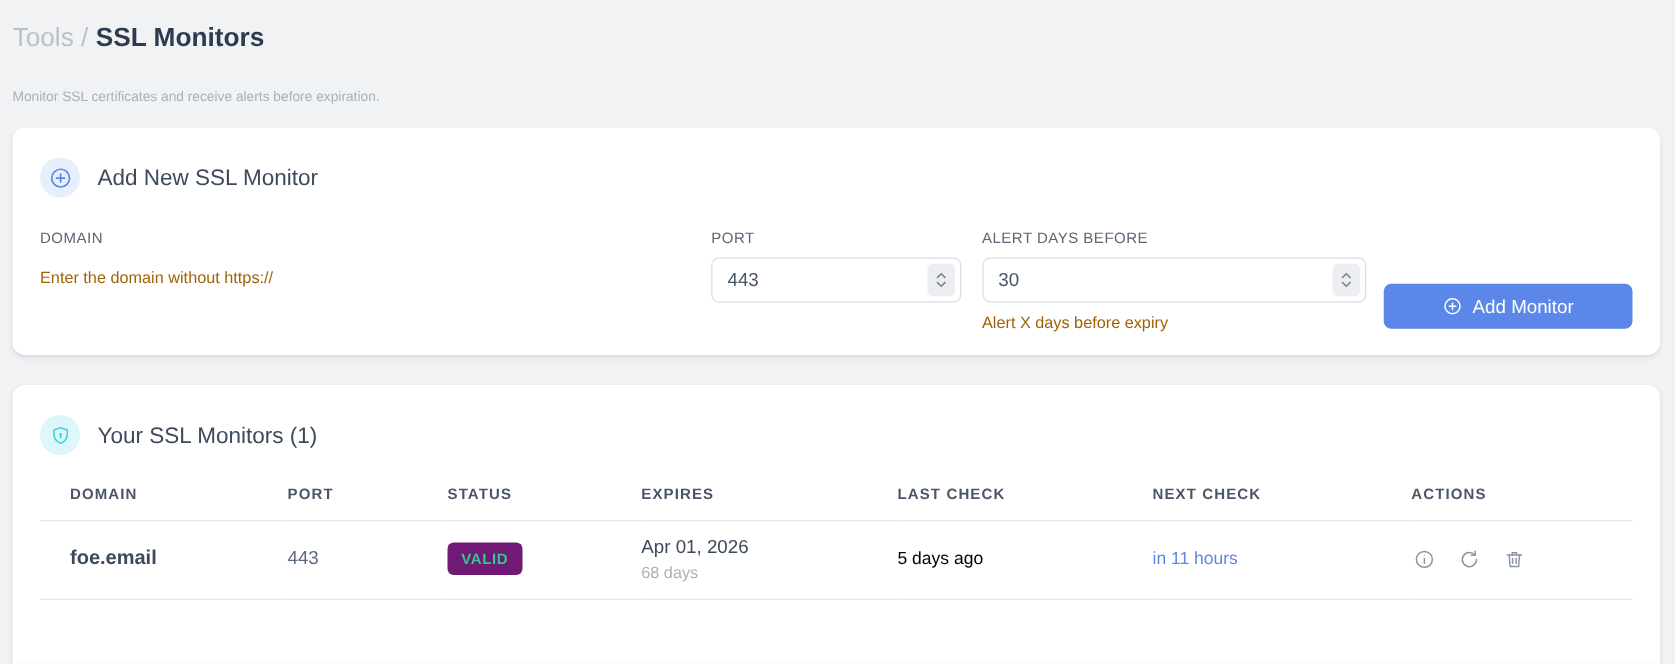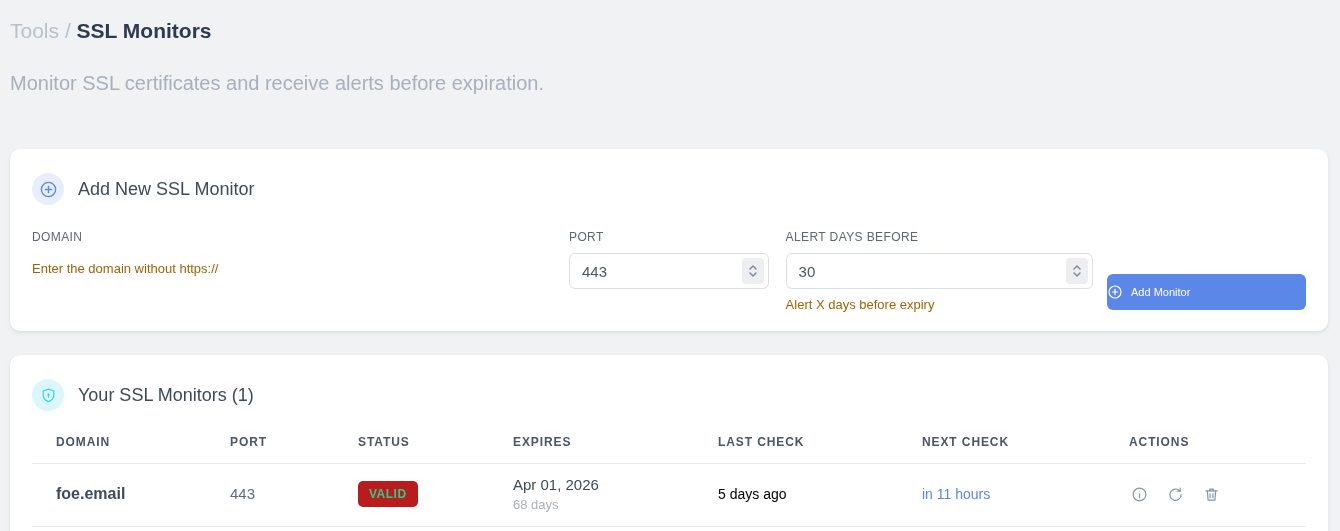--- a/index.html
+++ b/index.html
@@ -12,29 +12,29 @@
     width: 1340px;
     height: 531px;
     background: #f0f2f4;
     padding: 18px 12px 0 10px;
     overflow: hidden;
   }
   
   .breadcrumb { font-size: 21px; line-height: 26px; }
   .crumb-muted { color: #b9c1cc; font-weight: 400; }
   .crumb-current { color: #2d3a4f; font-weight: 700; }
-  .subtitle { margin-top: 28px; font-size: 20px; color: #a8b0bc; }
+  .subtitle { margin-top: 28px; font-size: 11px; color: #a8b0bc; }
 
   
   .card {
     background: #ffffff;
     border-radius: 10px;
     box-shadow: 0 2px 5px rgba(40,50,70,0.07), 0 1px 2px rgba(40,50,70,0.05);
   }
-  .card-add { margin-top: 54px; padding: 24px 22px 22px 22px; height: 182px; }
+  .card-add { margin-top: 18px; padding: 24px 22px 22px 22px; height: 182px; }
   .card-list { margin-top: 24px; padding: 24px 22px 22px 22px; height: 258px; }
 
   .card-header { display: flex; align-items: center; gap: 14px; }
   .icon-circle {
     width: 32px; height: 32px; border-radius: 50%;
     display: flex; align-items: center; justify-content: center;
     flex: 0 0 auto;
   }
   .icon-circle.blue { background: #e7eefc; color: #5b87e8; }
   .icon-circle.cyan { background: #dcf7f9; color: #30d3de; }
@@ -64,23 +64,23 @@
     position: absolute; right: 5px; top: 5px;
     width: 22px; height: 26px; border-radius: 4px;
     background: #eceef1; display: flex; align-items: center; justify-content: center;
     cursor: pointer;
   }
   .helper { margin-top: 8px; font-size: 13px; color: #a16207; }
 
   .btn-wrap { margin-top: 44px; flex: 1; }
   .add-btn {
     width: 199px; height: 36px; border: none; border-radius: 6px;
-    background: #5b87e8; color: #ffffff; font-size: 11px;
+    background: #5b87e8; color: #ffffff; font-size: 15px;
     font-family: "Liberation Sans", sans-serif;
-    display: inline-flex; align-items: center; gap: 8px;
+    display: inline-flex; align-items: center; justify-content: center; gap: 8px;
     cursor: pointer;
   }
 
   
   .monitor-table { width: 100%; border-collapse: collapse; margin-top: 24px; table-layout: fixed; }
   .monitor-table col.c1 { width: 198px; }
   .monitor-table col.c2 { width: 128px; }
   .monitor-table col.c3 { width: 155px; }
   .monitor-table col.c4 { width: 205px; }
   .monitor-table col.c5 { width: 204px; }
@@ -92,21 +92,21 @@
     border-bottom: 1px solid #e6e9ed;
   }
   .monitor-table th:first-child, .monitor-table td:first-child { padding-left: 24px; }
   .monitor-table td {
     padding: 12px 0 14px 0; vertical-align: middle;
     border-bottom: 1px solid #e6e9ed;
   }
   .cell-domain { font-size: 16px; font-weight: 700; color: #3d4a5c; }
   .cell-port { font-size: 15px; color: #5f6b7a; }
   .badge-valid {
-    display: inline-block; background: #b91c1c; color: #2fcb8e;
+    display: inline-block; background: #701a75; color: #2fcb8e;
     font-size: 12px; font-weight: 700; letter-spacing: 0.5px;
     padding: 6px 11px; border-radius: 5px;
   }
   .cell-expires-date { font-size: 15px; color: #3d4a5c; }
   .cell-expires-sub { font-size: 13px; color: #aab2bd; margin-top: 4px; }
   .cell-lastcheck { font-size: 14px; color: #000000; }
   .cell-nextcheck { font-size: 14px; color: #5b87e8; }
   .actions { display: flex; align-items: center; gap: 15px; }
   .action-btn {
     background: none; border: none; padding: 2px; cursor: pointer;

